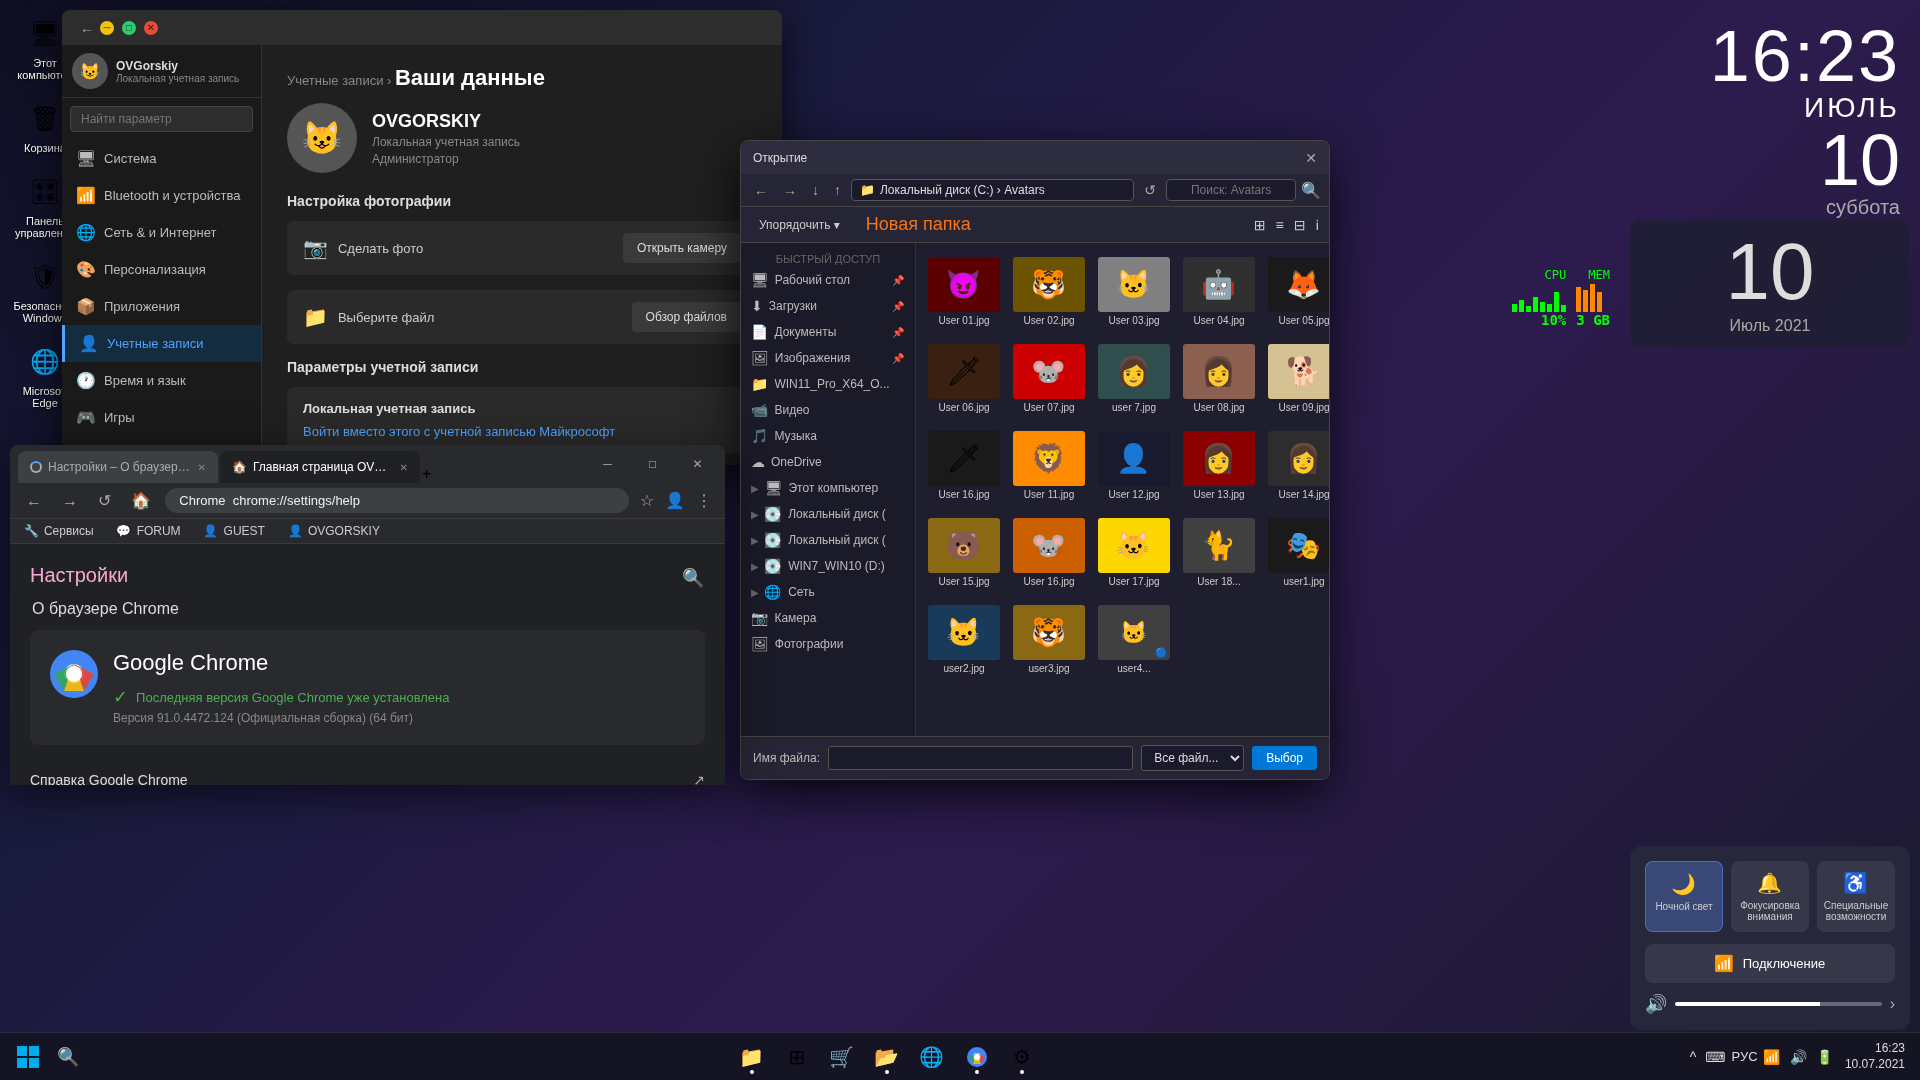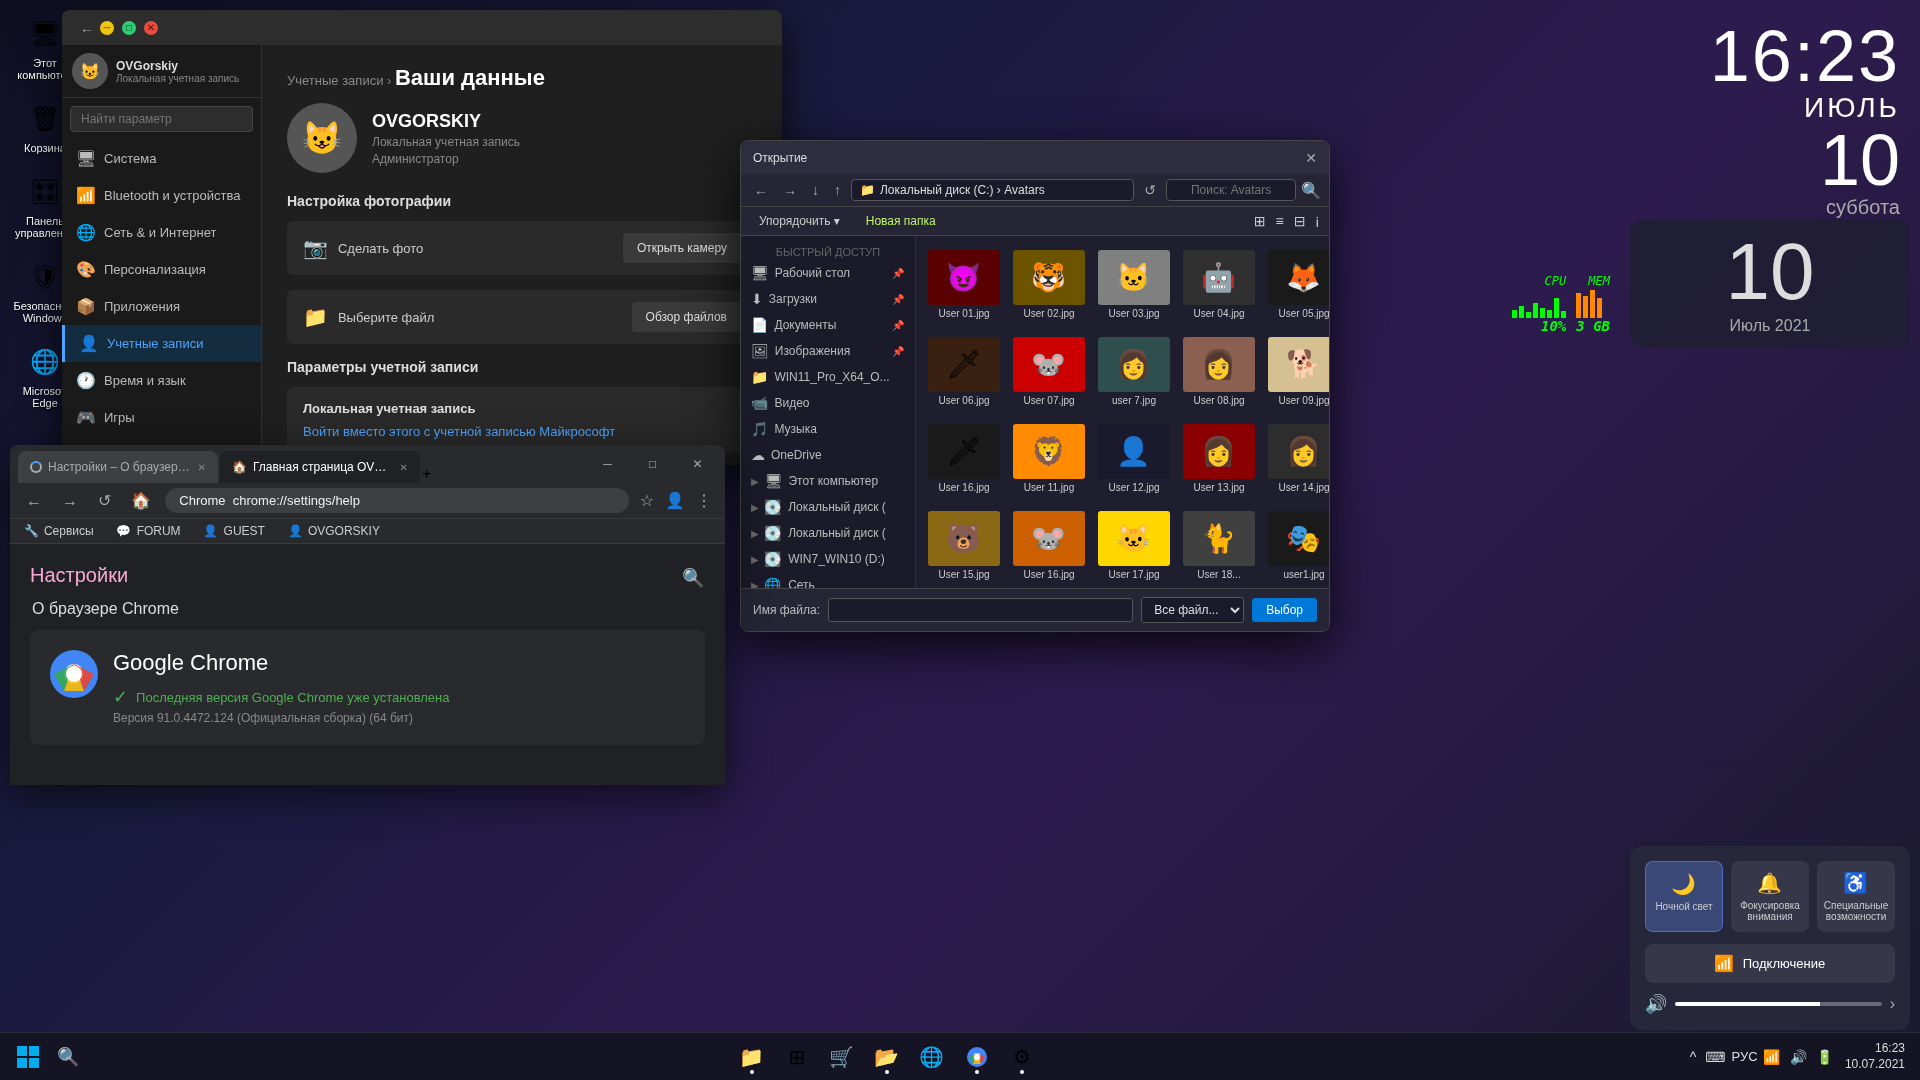--- a/index.html
+++ b/index.html
@@ -334,21 +334,21 @@
     .account-item { font-size: 13px; color: #ddd; font-weight: bold; margin-bottom: 4px; }
     .account-desc { font-size: 11px; color: #888; }
     .link-blue { color: #4da3ff; cursor: pointer; font-size: 13px; margin-top: 8px; display: block; }
 
     
     .open-dialog {
       position: absolute;
       top: 140px;
       left: 740px;
       width: 590px;
-      height: 492px;
+      height: 640px;
       background: #1e1e2e;
       border-radius: 8px;
       box-shadow: 0 15px 50px rgba(0,0,0,0.8);
       display: flex;
       flex-direction: column;
       overflow: hidden;
       border: 1px solid #444;
     }
     .dialog-titlebar {
       background: #2d2d3f;
@@ -830,21 +830,21 @@
   <div class="clock-date-line1">ИЮЛЬ</div>
   <div class="clock-date-line2">10</div>
   <div class="clock-day">суббота</div>
 </div>
 
 <div class="mini-cal" style="top:220px;">
   <div class="mini-cal-day-big">10</div>
   <div class="mini-cal-month-year">Июль 2021</div>
 </div>
 
-<div class="stats-widget" style="top:274px; right:310px;font-style:italic;">
+<div class="stats-widget" style="top:268px; right:310px;">
   <div style="display:flex; align-items:center; gap:10px; justify-content:flex-end;">
     <div>
       <div class="stat-label">CPU</div>
       <div style="display:flex; gap:2px; height:30px; align-items:flex-end;">
         <div style="width:5px; height:8px; background:#0f0;"></div>
         <div style="width:5px; height:12px; background:#0f0;"></div>
         <div style="width:5px; height:6px; background:#0f0;"></div>
         <div style="width:5px; height:15px; background:#0f0;"></div>
         <div style="width:5px; height:10px; background:#0f0;"></div>
         <div style="width:5px; height:8px; background:#0f0;"></div>
@@ -1010,21 +1010,21 @@
     <div class="dialog-path">
       <span>📁</span>
       <span>Локальный диск (C:) › Avatars</span>
     </div>
     <button class="dialog-nav-btn">↺</button>
     <input class="dialog-search" type="text" placeholder="Поиск: Avatars" style="">
     <span style="color:#aaa;">🔍</span>
   </div>
   <div style="background:#252535; padding:4px 10px; display:flex; align-items:center; gap:10px; border-bottom:1px solid #444;">
     <button style="background:none; border:none; color:#ccc; font-size:12px; cursor:pointer; padding:3px 8px; border-radius:3px;">Упорядочить ▾</button>
-    <button style="background:none; border:none; color:#bef264; font-size:12px; cursor:pointer; padding:3px 8px; border-radius:3px;">Новая папка</button>
+    <button style="background:none; border:none; color:#f97316; font-size:18px; cursor:pointer; padding:3px 8px; border-radius:3px;">Новая папка</button>
     <div style="flex:1;"></div>
     <button style="background:none; border:none; color:#ccc; font-size:14px; cursor:pointer;">⊞</button>
     <button style="background:none; border:none; color:#ccc; font-size:14px; cursor:pointer;">≡</button>
     <button style="background:none; border:none; color:#ccc; font-size:14px; cursor:pointer;">⊟</button>
     <button style="background:none; border:none; color:#ccc; font-size:14px; cursor:pointer;">ℹ</button>
   </div>
   <div class="dialog-body">
     <div class="dialog-sidebar">
       <div class="sidebar-section-label">Быстрый доступ</div>
       <div class="sidebar-item">
@@ -1279,20 +1279,24 @@
       </div>
       <div class="chrome-about-info">
         <div class="product-name">Google Chrome</div>
         <div class="version-status">
           <span style="color:#4caf50; font-size:18px;">✓</span>
           <span>Последняя версия Google Chrome уже установлена</span>
         </div>
         <div class="version-text">Версия 91.0.4472.124 (Официальная сборка) (64 бит)</div>
       </div>
     </div>
+    <div class="help-link">
+      <span>Справка Google Chrome</span>
+      <span style="color:#aaa;">↗</span>
+    </div>
 
   </div>
 </div>
 
 <div class="taskbar">
   <div class="taskbar-start">
     <svg width="22" height="22" viewBox="0 0 22 22">
       <rect x="0" y="0" width="10" height="10" fill="#00adef"></rect>
       <rect x="12" y="0" width="10" height="10" fill="#00adef"></rect>
       <rect x="0" y="12" width="10" height="10" fill="#00adef"></rect>

